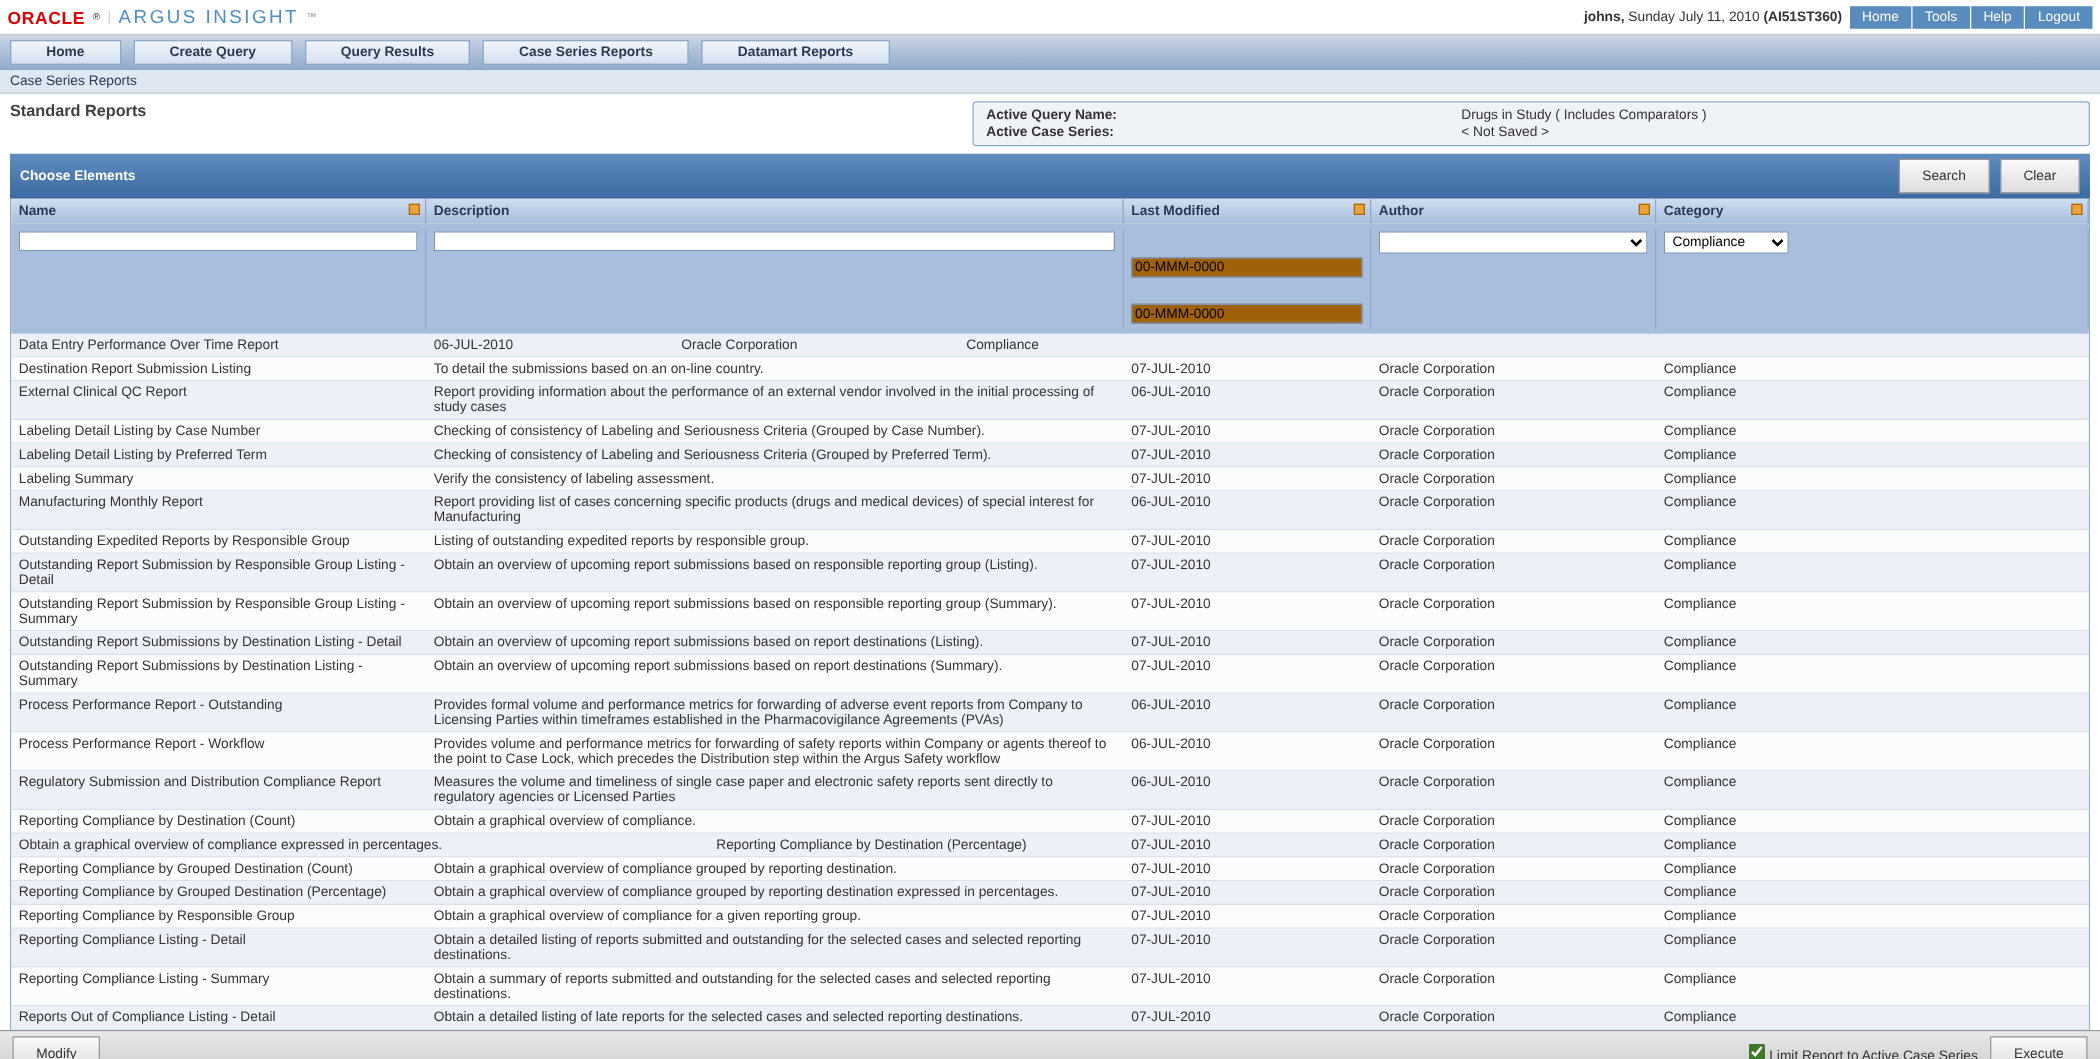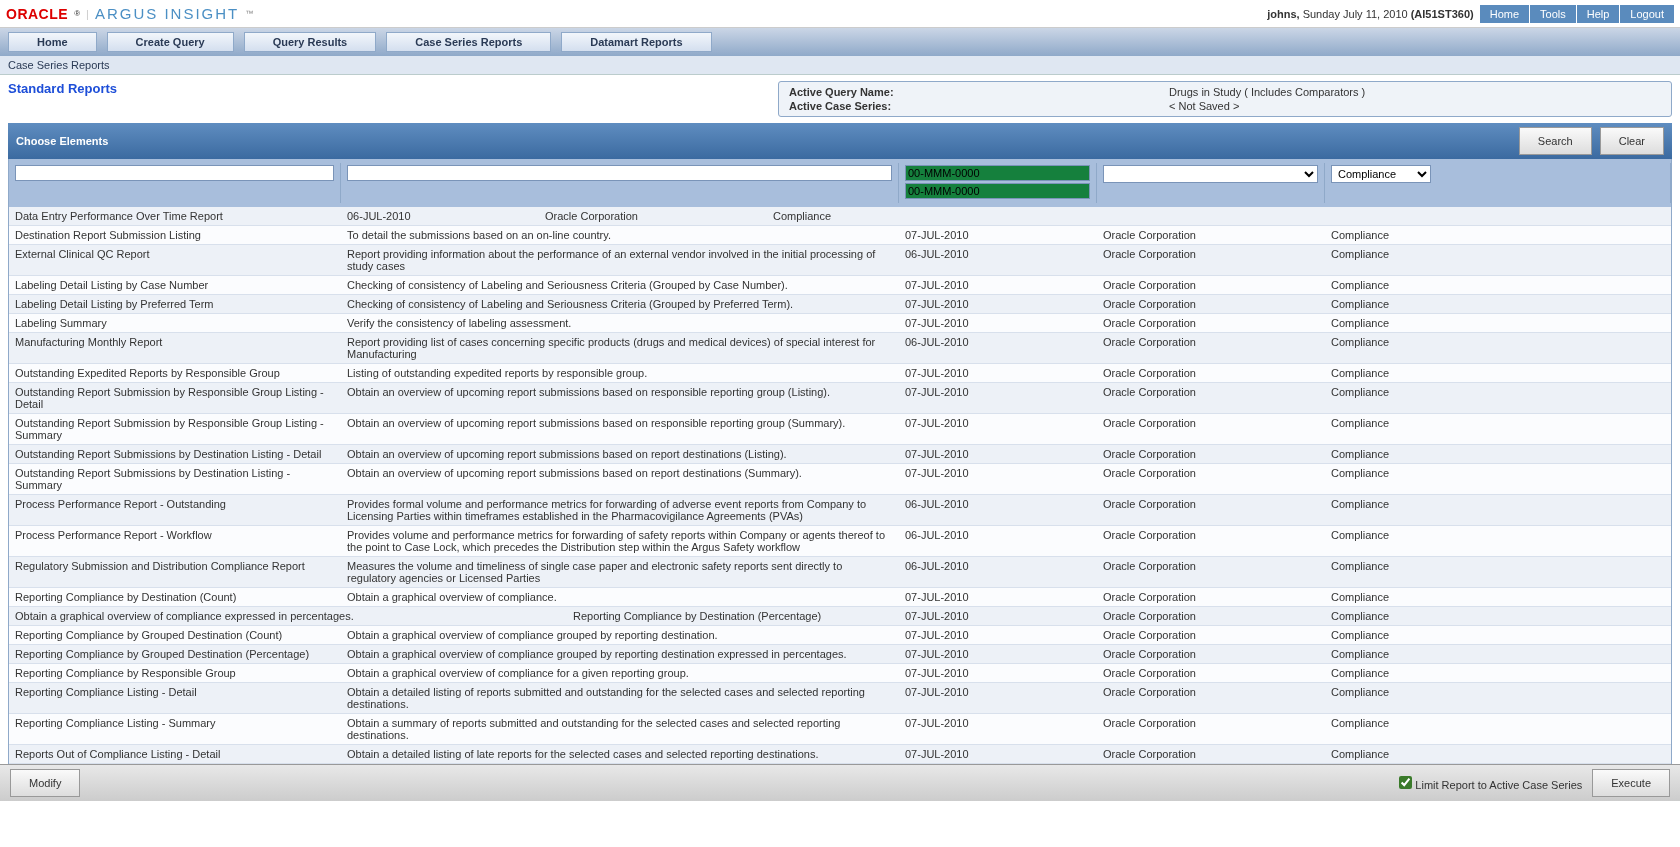--- a/index.html
+++ b/index.html
@@ -12,21 +12,21 @@
 .tm { font-size: 8px; vertical-align: super; color: #888; }
 .header-right { display: flex; align-items: center; gap: 6px; font-size: 11px; }
 .user-info { color: #333; }
 .server { font-weight: bold; }
 .top-links { display: flex; gap: 1px; }
 .top-link { background: #5a8bbd; color: #fff; padding: 3px 10px; font-size: 11px; text-decoration: none; cursor: pointer; }
 .nav { background: linear-gradient(#cbd6e6,#8fa9c9); padding: 4px 8px; display: flex; gap: 10px; }
 .nav-item { background: linear-gradient(#f2f6fb,#d4dfef); border: 1px solid #8fa9c9; padding: 3px 28px; font-size: 11px; font-weight: bold; color: #2a3a55; cursor: pointer; text-align: center; }
 .breadcrumb { background: #dfe7f2; padding: 3px 8px; font-size: 11px; color: #2a3a55; border-bottom: 1px solid #bcc; }
 .page-title-row { display: flex; align-items: stretch; padding: 6px 8px; gap: 10px; }
-.page-title { font-weight: bold; font-size: 13px; color: #1d4ed8; flex: 0 0 auto; width: 760px; }
+.page-title { font-weight: bold; font-size: 13px; color: #404040; flex: 0 0 auto; width: 760px; }
 .info-box { flex: 1; border: 1px solid #8fa9c9; border-radius: 3px; background: #eff3f8; padding: 4px 10px; font-size: 11px; display: grid; grid-template-columns: 380px 1fr; row-gap: 2px; }
 .info-label { font-weight: bold; color: #333; }
 .info-value { color: #333; }
 .choose-bar { background: linear-gradient(#5f8dc0,#3b6aa0); color: #fff; font-weight: bold; padding: 4px 8px; margin: 0 8px; display: flex; justify-content: space-between; align-items: center; }
 .choose-buttons { display: flex; gap: 8px; }
 .btn { background: linear-gradient(#fafafa,#ddd); border: 1px solid #999; padding: 7px 18px; font-size: 11px; color: #333; cursor: pointer; }
 .table-wrap { margin: 0 8px; border-left: 1px solid #8fa9c9; border-right: 1px solid #8fa9c9; }
 .thead { display: flex; background: linear-gradient(#cfdef0,#a8bedc); font-weight: bold; color: #2a3a55; }
 .th { padding: 4px 6px; border-right: 1px solid #8fa9c9; position: relative; }
 .th .sq { position: absolute; right: 4px; top: 4px; width: 9px; height: 9px; background: #e8a23a; border: 1px solid #a86a10; }
@@ -39,21 +39,21 @@
 .col-auth { width: 228px; flex: 0 0 228px; }
 .col-cat  { flex: 1; }
 .tbody { max-height: 558px; overflow-y: scroll; }
 .row { display: flex; border-bottom: 1px solid #d8e0ec; font-size: 11px; }
 .row:nth-child(odd) { background: #edf1f7; }
 .row:nth-child(even) { background: #fbfcfe; }
 .cell { padding: 3px 6px; }
 .footer { background: linear-gradient(#e8e8e8,#ccc); border-top: 1px solid #999; padding: 4px 10px; display: flex; justify-content: space-between; align-items: center; margin-top: 0; }
 .footer-right { display: flex; align-items: center; gap: 10px; }
 .chk { accent-color: #3a7a2a; }
-.date-stack input { width: 100%; font-size: 11px; padding: 1px 2px; border: 1px solid #7a94b8; background: #15803d; margin-bottom: 2px; display: block; }
+.date-stack input { width: 100%; font-size: 11px; padding: 1px 2px; border: 1px solid #7a94b8; background: #a16207; margin-bottom: 2px; display: block; margin-top: 21px; }
 </style>
 </head>
 <body>
 
 <div class="header">
   <div class="logo-area">
     <span class="oracle">ORACLE</span>
       <span class="reg">®</span>
     <span style="color:#ccc">|</span>
     <span class="argus">ARGUS INSIGHT</span>
@@ -96,20 +96,27 @@
 
 <div class="choose-bar">
   <span>Choose Elements</span>
   <span class="choose-buttons">
     <button class="btn">Search</button>
     <button class="btn">Clear</button>
   </span>
 </div>
 
 <div class="table-wrap">
+  <div class="thead">
+    <div class="th col-name"><span>Name</span><span class="sq"></span></div>
+    <div class="th col-desc"><span>Description</span></div>
+    <div class="th col-mod"><span>Last Modified</span><span class="sq"></span></div>
+    <div class="th col-auth"><span>Author</span><span class="sq"></span></div>
+    <div class="th col-cat"><span>Category</span><span class="sq"></span></div>
+  </div>
   <div class="filter-row">
     <div class="filter-cell col-name"><input type="text" style=""></div>
     <div class="filter-cell col-desc"><input type="text" style=""></div>
     <div class="filter-cell col-mod date-stack">
       <input type="text" value="00-MMM-0000" style="">
       <input type="text" value="00-MMM-0000" style="">
     </div>
     <div class="filter-cell col-auth"><select><option></option></select></div>
     <div class="filter-cell col-cat"><select style="width:100px"><option>Compliance</option></select></div>
   </div>

